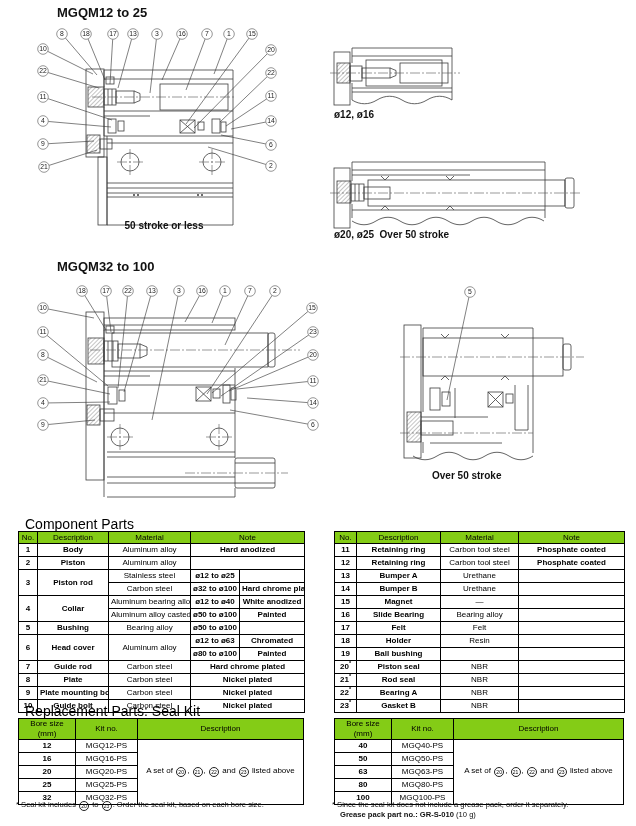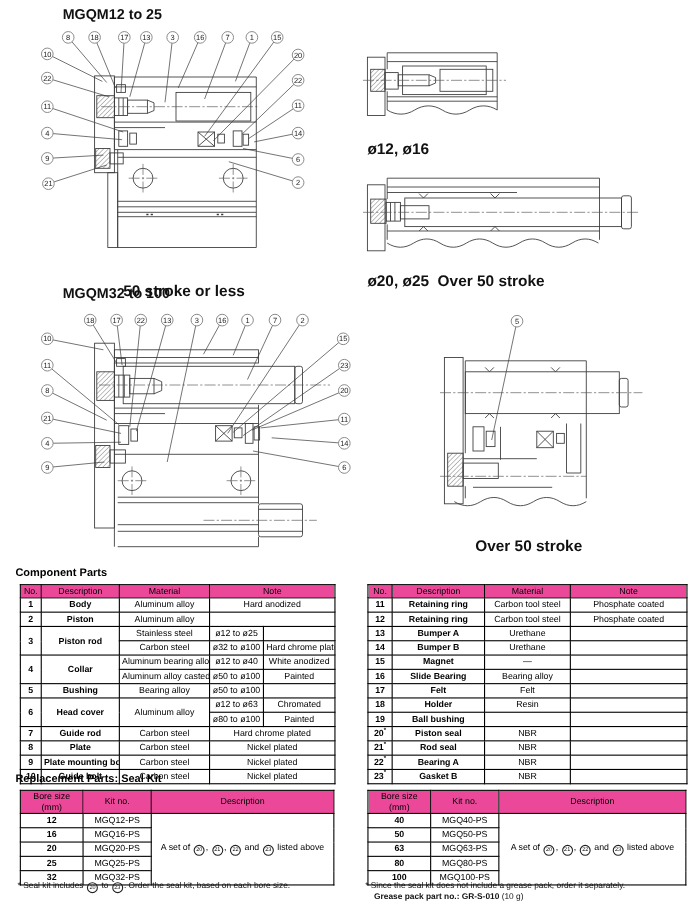--- a/index.html
+++ b/index.html
@@ -9,32 +9,32 @@
   svg.art-svg{position:absolute;left:0;top:0;}
   .art rect,.art path,.art circle{stroke:#3c3c3c;stroke-width:0.8;fill:none;}
   .art .hatched{fill:url(#hatch);}
   .art .cl{stroke:#555;stroke-width:0.6;stroke-dasharray:10 2 2 2;}
   .art .tick{stroke-width:1.3;}
   .leader{stroke:#3c3c3c;stroke-width:0.65;}
   .co-c{fill:#fff;stroke:#8a8a8a;stroke-width:0.9;}
   .co-t{font-size:6.8px;fill:#222;text-anchor:middle;stroke:none;
         font-family:"Liberation Sans","DejaVu Sans",sans-serif;}
   .dg-title{position:absolute;font-weight:bold;font-size:13px;color:#111;white-space:pre;}
-  .dg-caption{position:absolute;font-weight:bold;font-size:14px;color:#111;white-space:pre;margin-top:18px;}
-  .sec-title{position:absolute;font-weight:bold;font-size:10px;color:#000;}
+  .dg-caption{position:absolute;font-weight:bold;font-size:10px;color:#111;white-space:pre;}
+  .sec-title{position:absolute;font-weight:normal;font-size:14px;color:#000;margin-left:11px;}
   table.doc{position:absolute;border-collapse:collapse;table-layout:fixed;
             border-top:1.6px solid #000;border-bottom:1.6px solid #000;}
   table.doc td,table.doc th{border:0.8px solid #000;font-size:8px;padding:0 2px;height:12px;
             line-height:1;overflow:hidden;white-space:nowrap;}
-  table.doc th{background:#ec4899;font-weight:normal;border-bottom:1.3px solid #000;height:11px;text-align:center;}
+  table.doc th{background:#84cc16;font-weight:normal;border-bottom:1.3px solid #000;height:11px;text-align:center;}
   table.doc th.th2{height:20px;line-height:1.2;}
   td.num{font-weight:bold;text-align:center;padding:0 1px;}
   td.desc{font-weight:bold;text-align:center;margin-left:16px;}
   td.mat{text-align:center;}
-  td.note{text-align:center;}
+  td.note{text-align:center;font-weight:bold;}
   td.sm{font-size:6.3px;}
   td.bore{font-weight:bold;text-align:center;}
   td.kit{text-align:center;}
   td.skdesc{text-align:center;font-size:7.6px;}
   table.doc sup{font-size:5.5px;vertical-align:4px;line-height:0;}
   .circ{display:inline-block;width:8px;height:8px;border:0.8px solid #222;border-radius:50%;
         font-size:5px;line-height:8px;text-align:center;vertical-align:-1px;margin:0 1px;font-weight:normal;}
   .fn{position:absolute;font-size:7.6px;color:#111;line-height:1.35;}
   .fn b{font-weight:bold;}
 </style>
@@ -293,21 +293,21 @@
           <text x="43" y="427.4" class="co-t">9</text>
         </g>
       <g>
           <line x1="447" y1="400" x2="470" y2="292" class="leader"></line>
           <circle cx="470" cy="292" r="5.3" class="co-c"></circle>
           <text x="470" y="294.4" class="co-t">5</text>
         </g>
     </svg>
 
     <div class="dg-title" style="left:57px;top:5px">MGQM12 to 25</div>
-    <div class="dg-caption" style="left:112px;top:238px;width:104px;text-align:left">50 stroke or less</div>
+    <div class="dg-caption" style="left:112px;top:220px;width:104px;text-align:center">50 stroke or less</div>
     <div class="dg-caption" style="left:334px;top:109px">ø12, ø16</div>
     <div class="dg-caption" style="left:334px;top:229px">ø20, ø25  Over 50 stroke</div>
     <div class="dg-title" style="left:57px;top:259px">MGQM32 to 100</div>
     <div class="dg-caption" style="left:432px;top:470px">Over 50 stroke</div>
   </div>
 
   <div class="sec-title" style="left:14px;top:516px">Component Parts</div>
 
   <table class="doc" style="left:18px;top:531px;width:286px">
     <colgroup>

